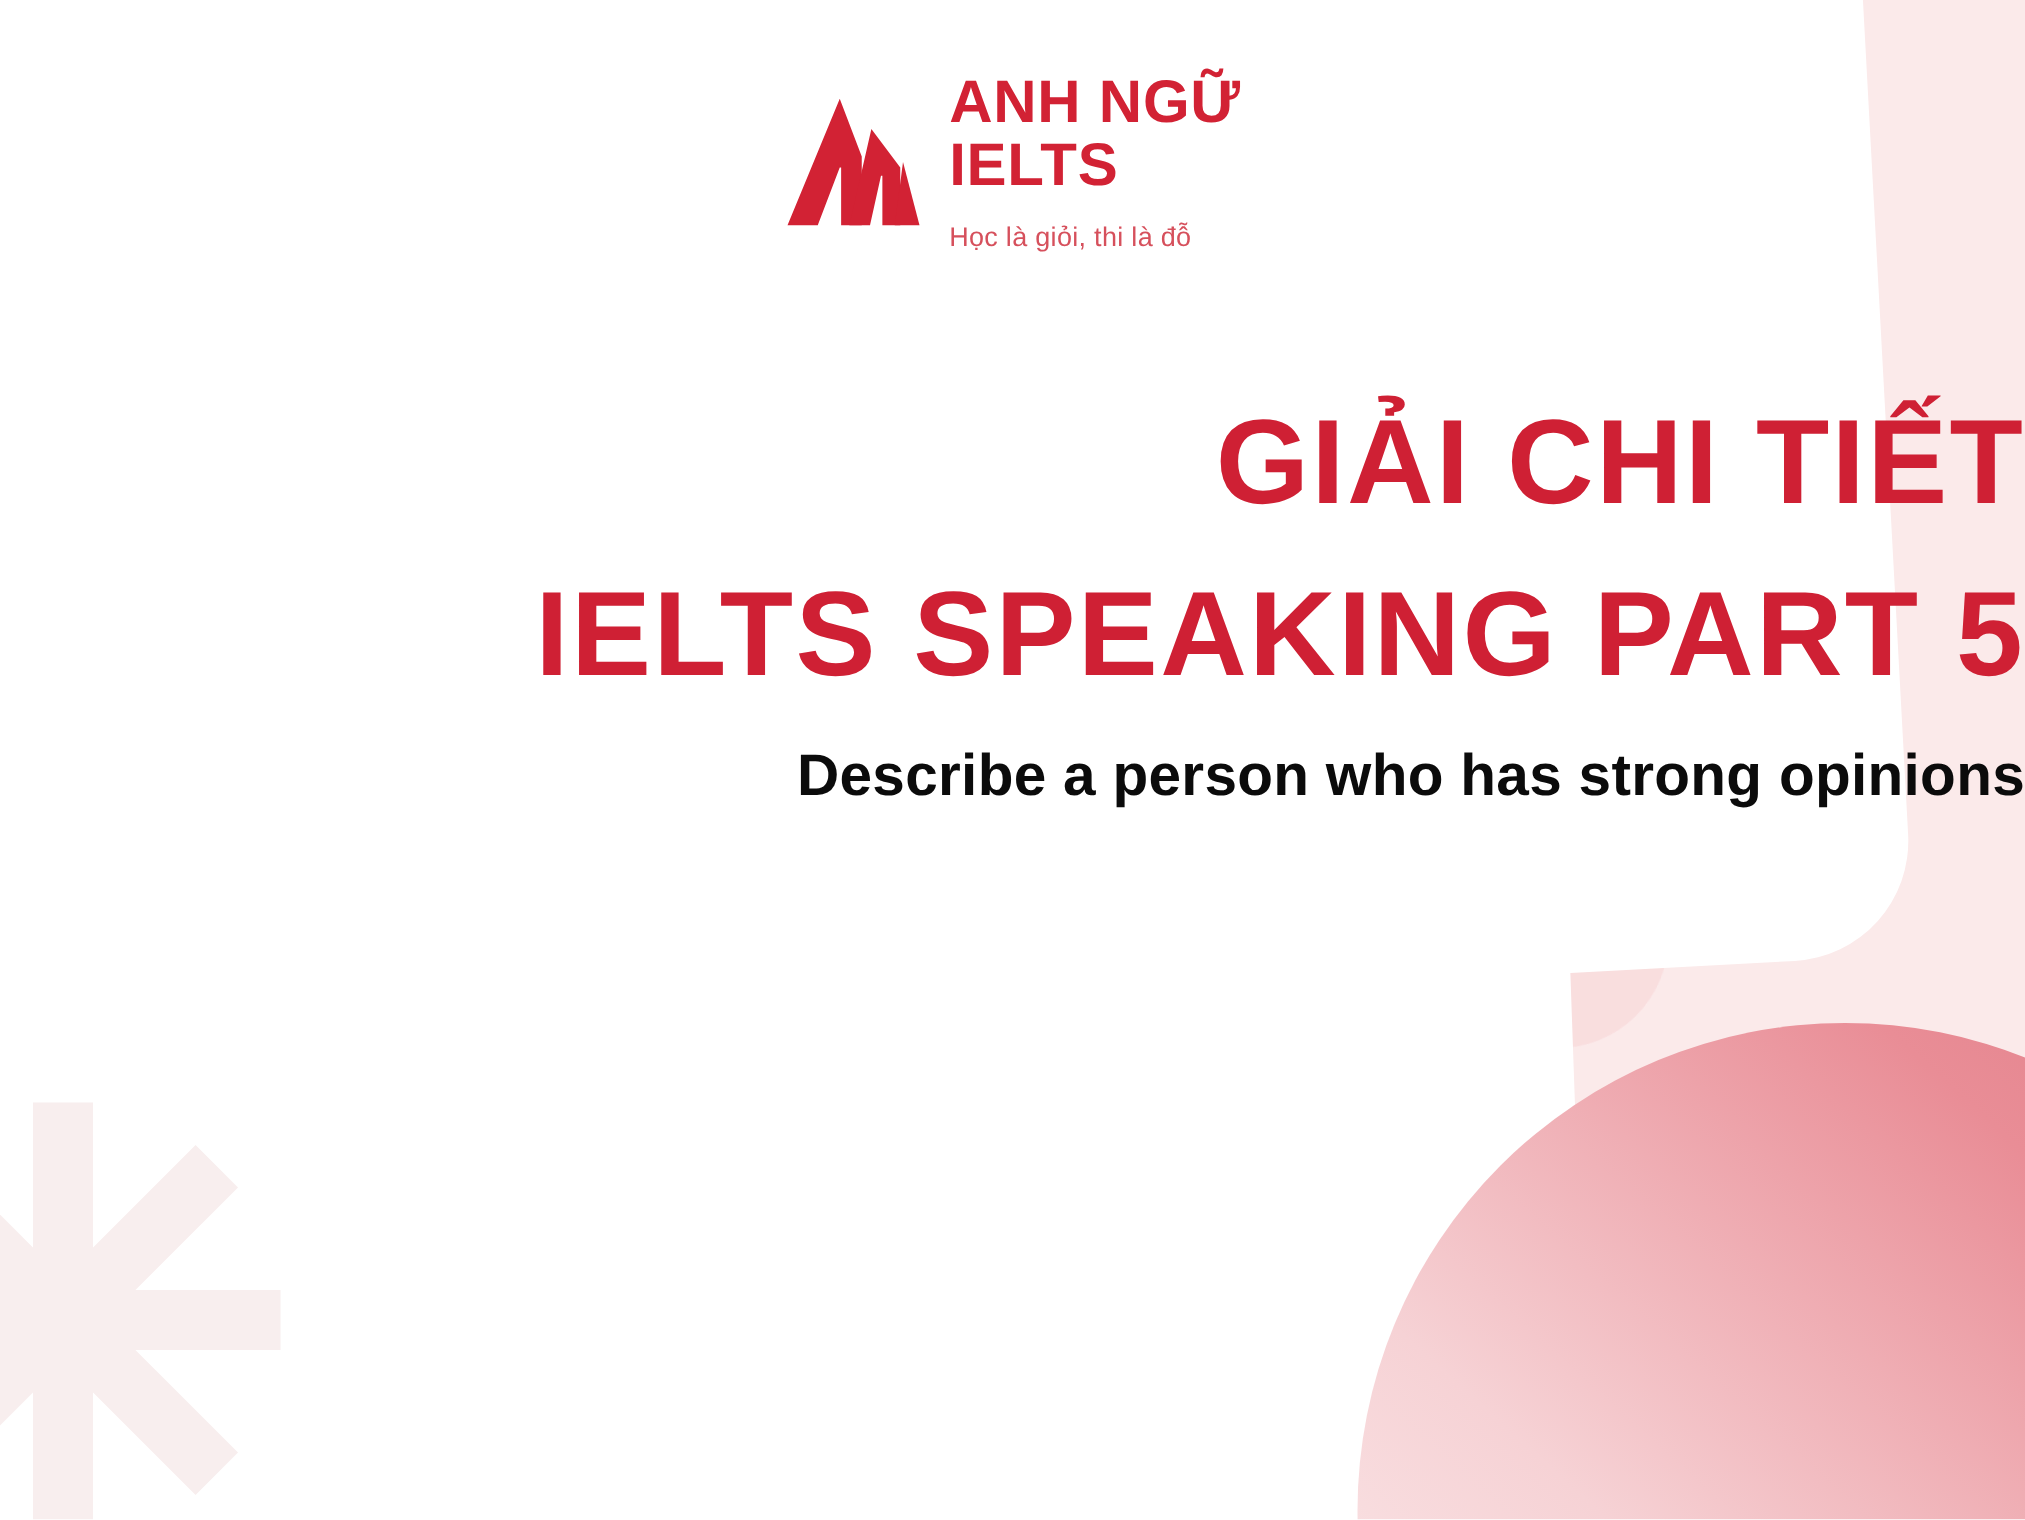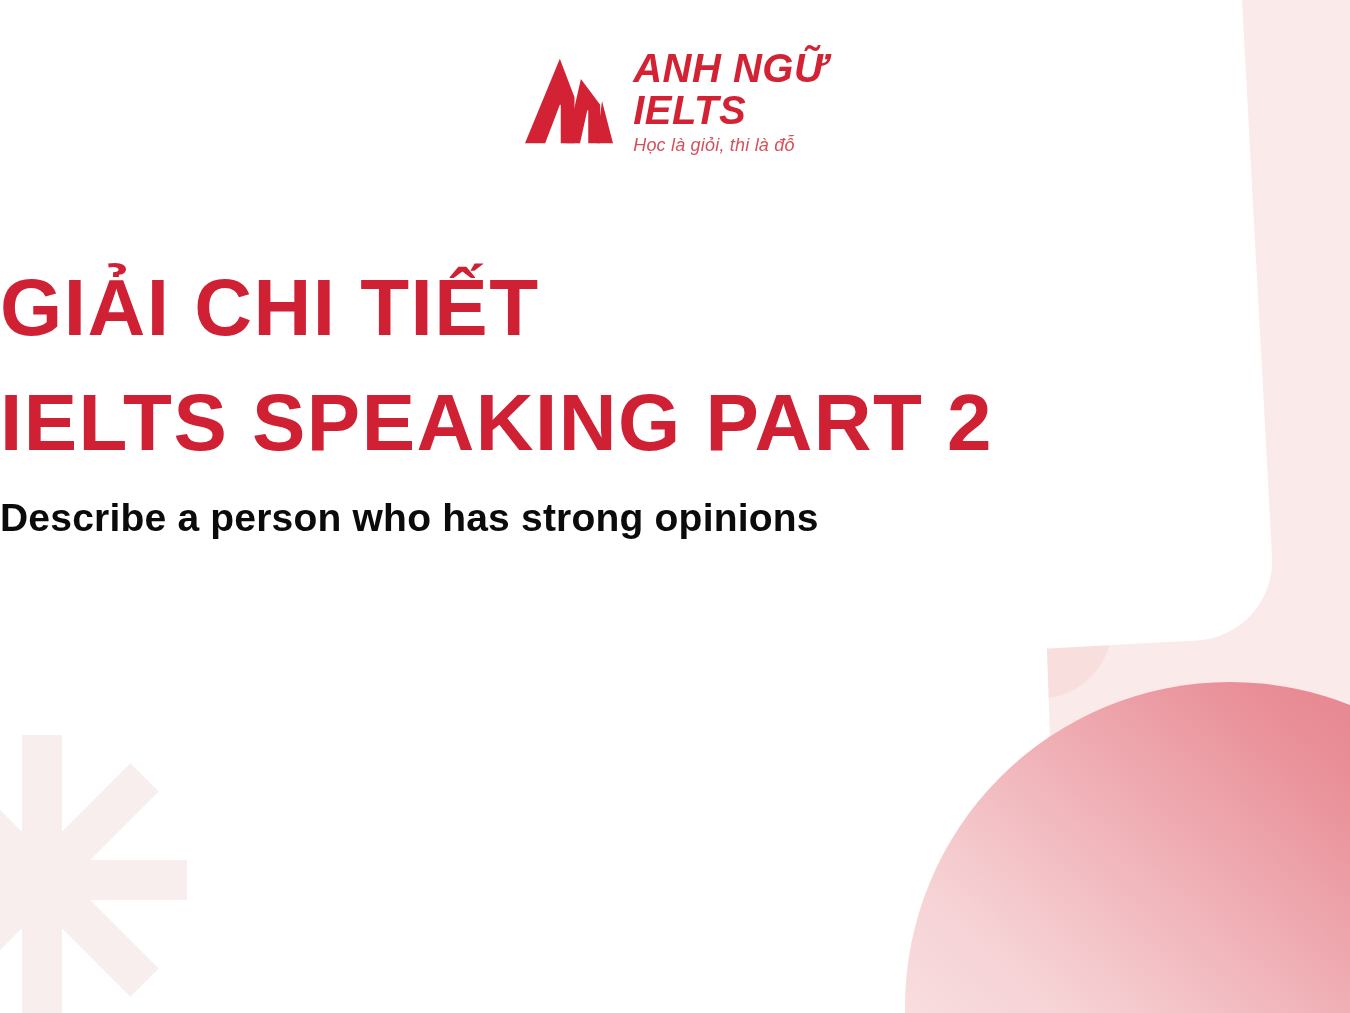--- a/index.html
+++ b/index.html
@@ -125,21 +125,20 @@
   
   .logo {
     position: absolute;
     left: 0;
     right: 0;
     top: 48px;
     display: flex;
     justify-content: center;
     align-items: center;
     gap: 18px;
-    font-style: italic;
   }
   .logo-mark {
     width: 92px;
     height: 88px;
     flex: none;
     display: block;
   }
   .logo-text {
     display: flex;
     flex-direction: column;
@@ -148,35 +147,35 @@
   }
   .logo-line1, .logo-line2 {
     font-size: 40px;
     font-weight: bold;
     letter-spacing: .5px;
     color: #d22234;
     line-height: 1.04;
     white-space: nowrap;
   }
   .logo-tagline {
-    margin-top: 5px;
+    margin-top: 18px;
     font-size: 18px;
     font-weight: normal;
     color: #d6505c;
     white-space: nowrap;
     letter-spacing: .2px;
   }
 
   
   .headline {
     position: absolute;
     left: 0;
     right: 0;
     top: 262px;
-    text-align: left;
+    text-align: right;
   }
   .title-l1 {
     font-size: 80px;
     font-weight: bold;
     color: #cf2034;
     letter-spacing: 1.5px;
     line-height: 1.16;
     white-space: nowrap;
   }
   .title-l2 {
@@ -227,18 +226,18 @@
       </svg>
       <div class="logo-text">
         <div class="logo-line1">ANH NGỮ</div>
         <div class="logo-line2">IELTS</div>
         <div class="logo-tagline">Học là giỏi, thi là đỗ</div>
       </div>
     </div>
 
     <div class="headline">
       <div class="title-l1">GIẢI CHI TIẾT</div>
-      <div class="title-l2">IELTS SPEAKING PART 2</div>
+      <div class="title-l2">IELTS SPEAKING PART 5</div>
       <div class="subtitle">Describe a person who has strong opinions</div>
     </div>
 
   </div>
 </div>
 
 </body></html>

